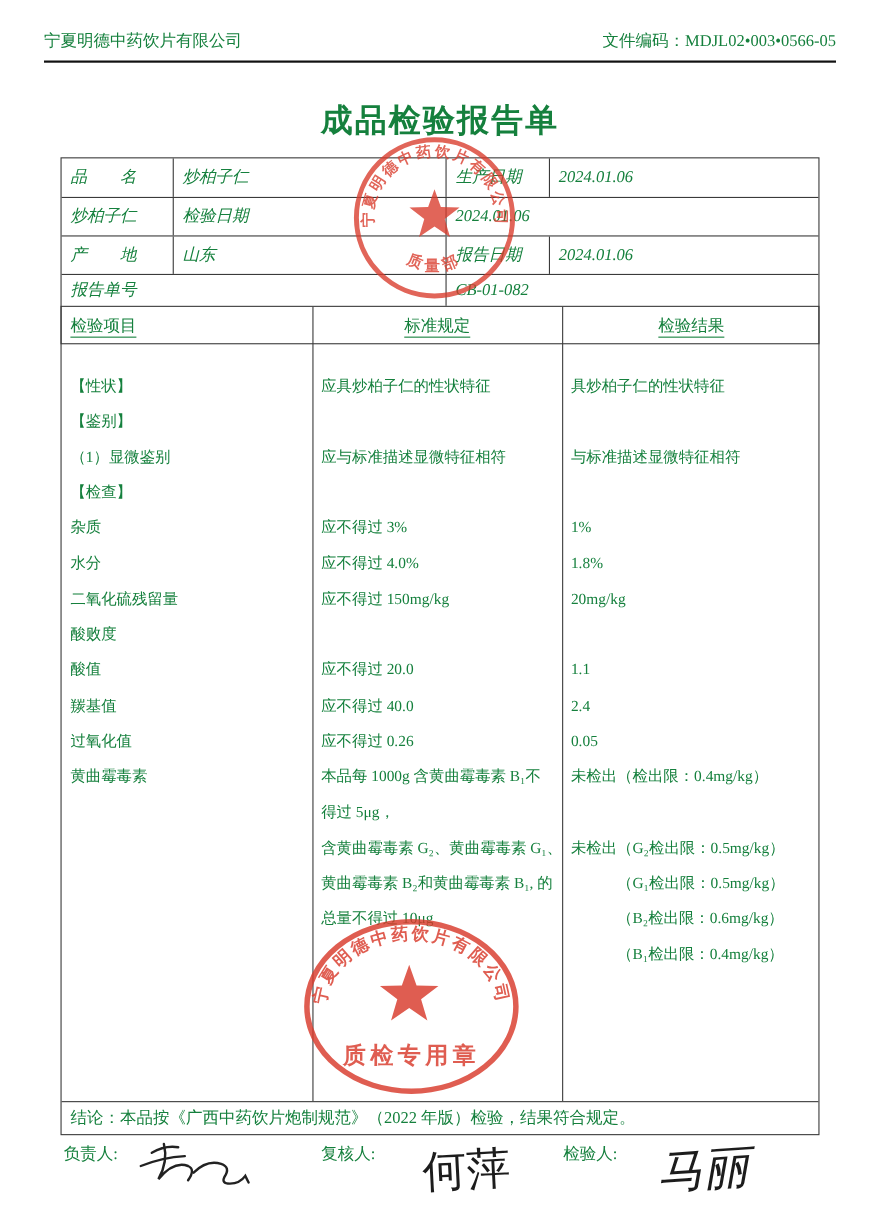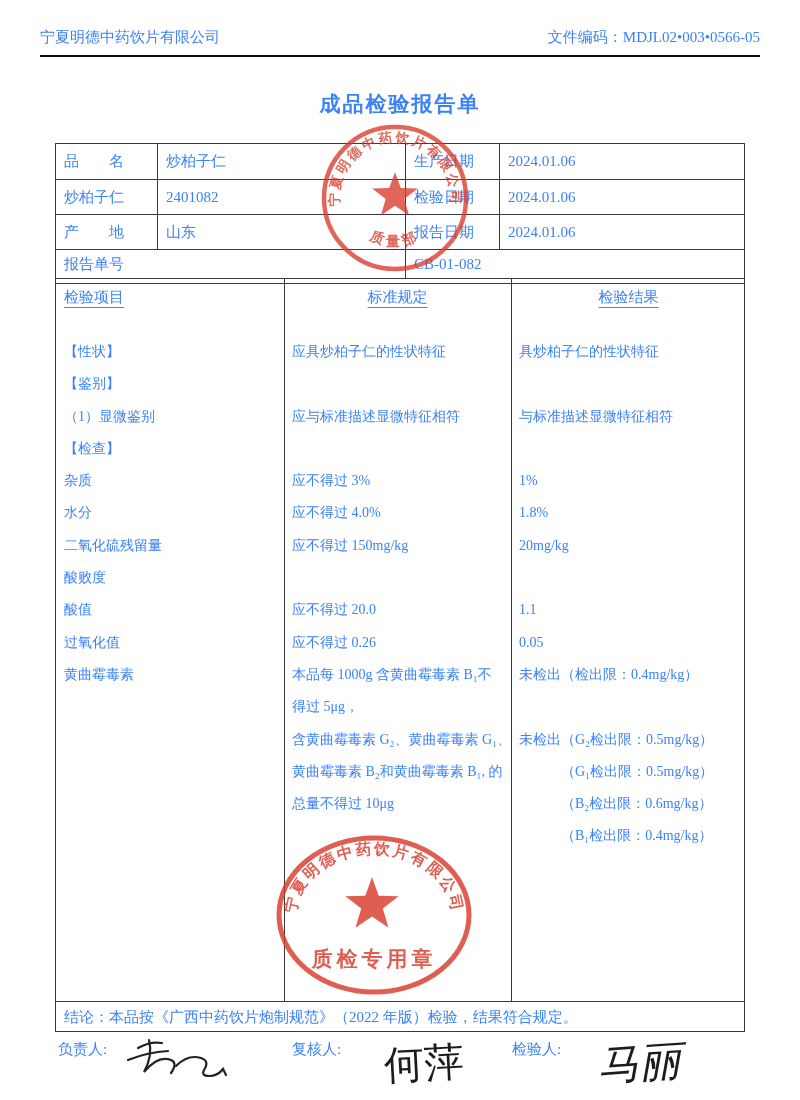--- a/index.html
+++ b/index.html
@@ -1,32 +1,32 @@
 <!DOCTYPE html>
 <html><head>
 <meta charset="utf-8">
 <style>
   * { margin:0; padding:0; box-sizing:border-box; }
   body { background:#e8e8e8; }
   .page {
     width:800px; height:1100px; position:relative; background:#ffffff;
-    font-family:"Liberation Serif","DejaVu Serif",serif; color:#3b82f6;
+    font-family:"Liberation Serif","DejaVu Serif",serif; color:#15803d;
     margin:0 auto; overflow:hidden;
   }
   
   .doc-header { position:absolute; left:40px; right:40px; top:28px;
     display:flex; justify-content:space-between; font-size:15px; }
   .header-rule { position:absolute; left:40px; right:40px; top:55px;
     border-bottom:2.5px solid #111; }
   .page-title { position:absolute; left:0; right:0; top:90px; text-align:center;
-    font-size:21px; font-weight:bold; letter-spacing:2px; }
-
-  
-  .info-table { position:absolute; left:55px; top:143px; width:690px; height:141px;
-    border:1px solid #3a3a3a; font-size:15px; }
+    font-size:29px; font-weight:bold; letter-spacing:2px; }
+
+  
+  .info-table { position:absolute; left:55px; top:143px; width:690px; height:170px;
+    border:1px solid #3a3a3a; font-size:15px;font-style:italic; }
   .info-row { display:grid; height:35px; line-height:34px; }
   .info-row.r { border-top:1px solid #3a3a3a; }
   .info-row.cols4 { grid-template-columns:85px 248px 94px 263px; }
   .info-row.cols2 { grid-template-columns:333px 357px; height:29px; line-height:28px; }
   .info-cell { padding-left:8px; white-space:nowrap; overflow:hidden; }
   .info-cell.bl { border-left:1px solid #3a3a3a;margin-left:16px; }
 
   
   .main-table { position:absolute; left:55px; top:278px; width:690px; height:754px;
     border:1px solid #3a3a3a; font-size:14px; }
@@ -68,21 +68,20 @@
 
   <div class="info-table">
     <div class="info-row cols4">
       <div class="info-cell">品　　名</div>
       <div class="info-cell bl">炒柏子仁</div>
       <div class="info-cell bl">生产日期</div>
       <div class="info-cell bl">2024.01.06</div>
     </div>
     <div class="info-row cols4 r">
       <div class="info-cell">炒柏子仁</div>
-      <div class="info-cell bl">2401082</div>
       <div class="info-cell bl">检验日期</div>
       <div class="info-cell bl">2024.01.06</div>
     </div>
     <div class="info-row cols4 r">
       <div class="info-cell">产　　地</div>
       <div class="info-cell bl">山东</div>
       <div class="info-cell bl">报告日期</div>
       <div class="info-cell bl">2024.01.06</div>
     </div>
     <div class="info-row cols2 r">
@@ -150,20 +149,25 @@
           <div></div>
           <div></div>
         </div>
 
         <div class="body-row">
           <div>酸值</div>
           <div>应不得过 20.0</div>
           <div>1.1</div>
         </div>
 
+        <div class="body-row">
+          <div>羰基值</div>
+          <div>应不得过 40.0</div>
+          <div>2.4</div>
+        </div>
 
         <div class="body-row">
           <div>过氧化值</div>
           <div>应不得过 0.26</div>
           <div>0.05</div>
         </div>
 
         <div class="body-row">
           <div>黄曲霉毒素</div>
           <div>本品每 1000g 含黄曲霉毒素 B₁不</div>

